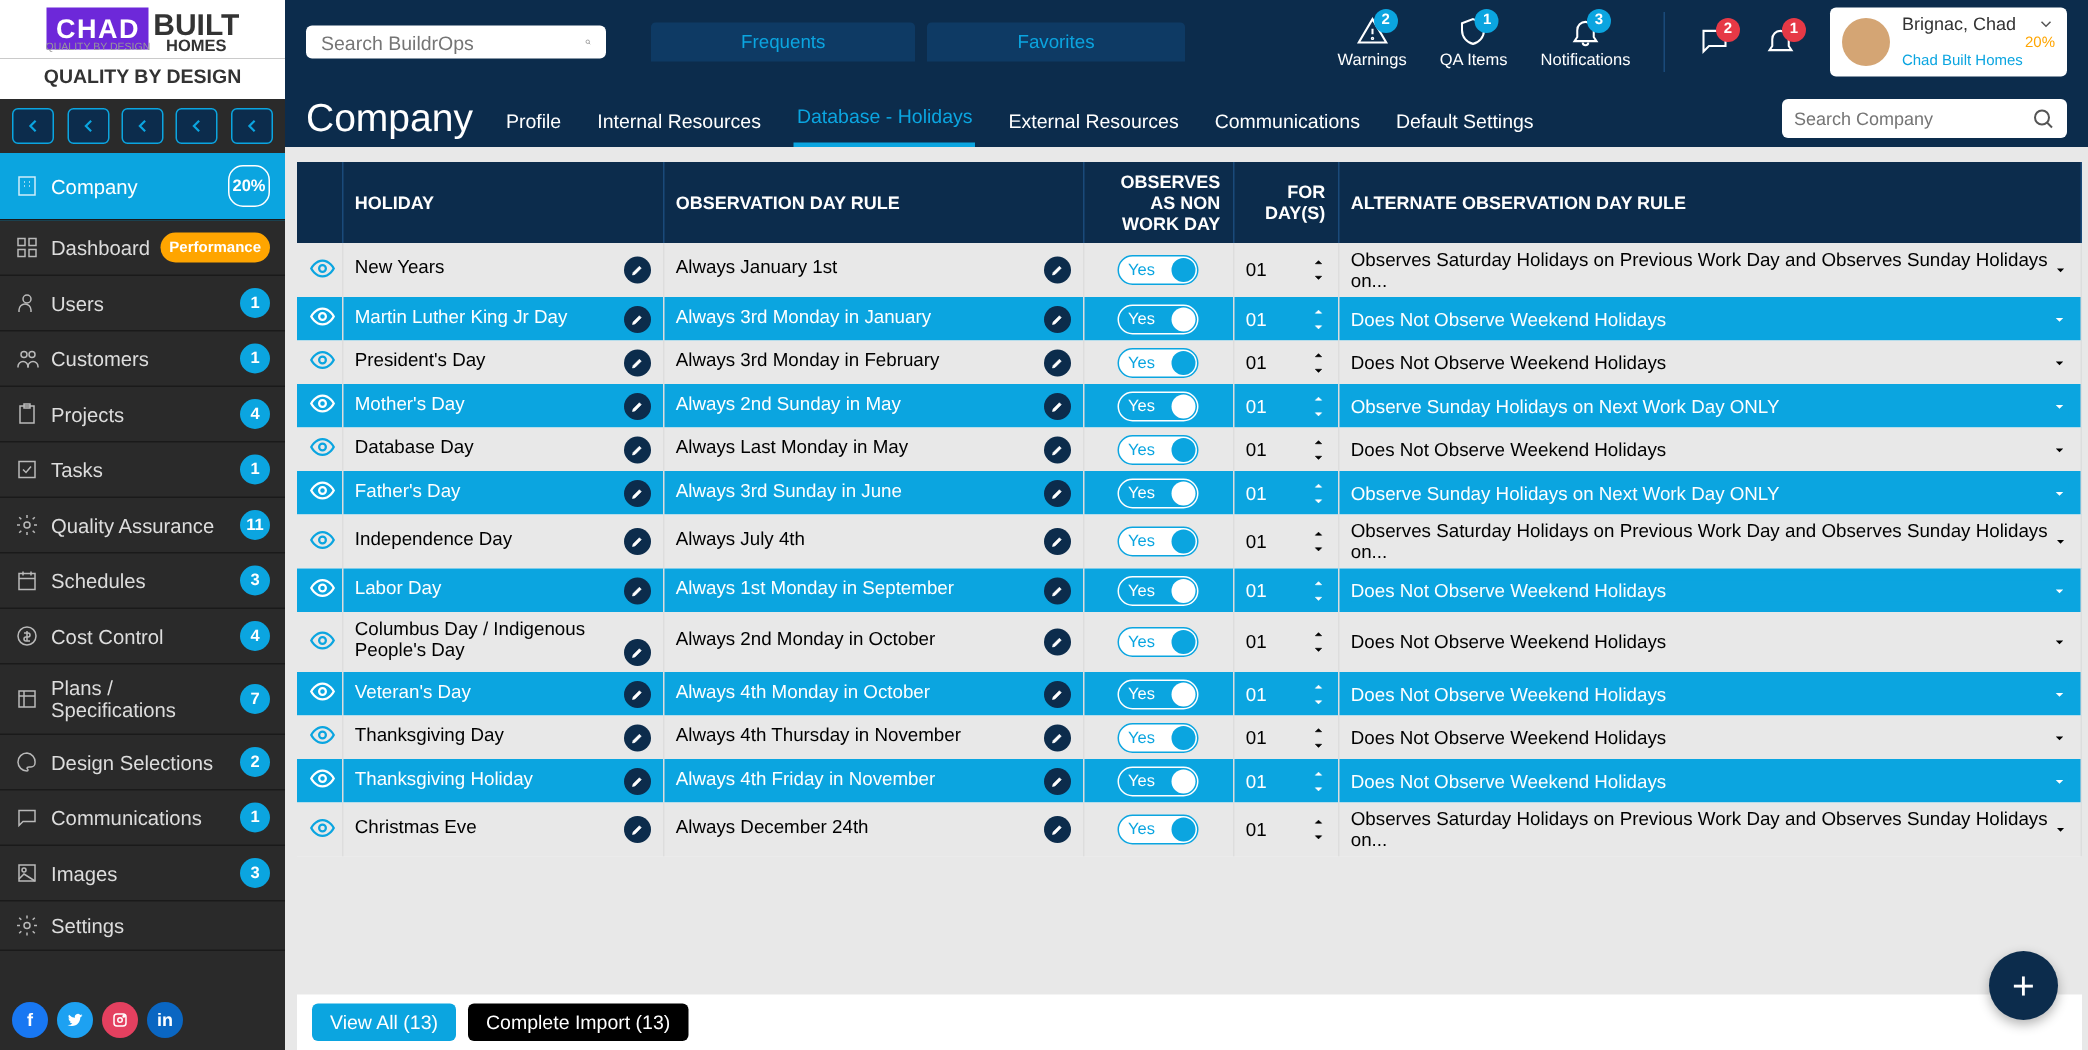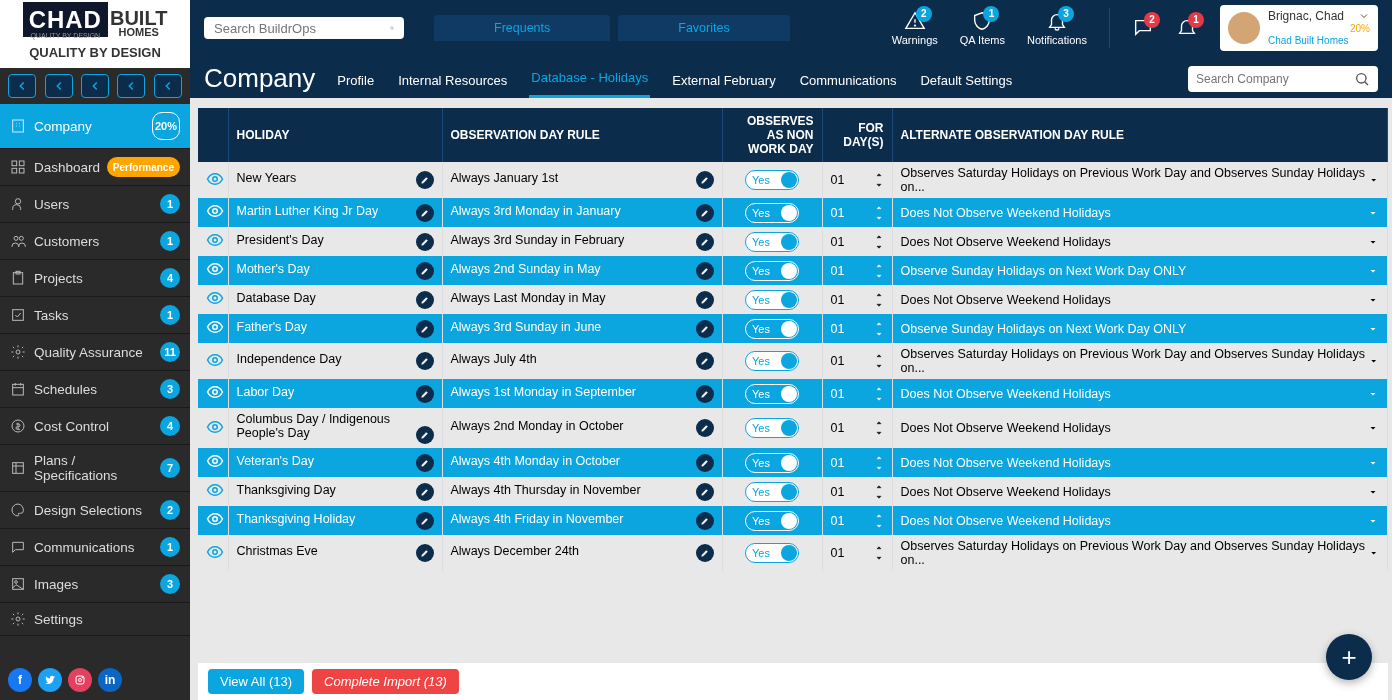--- a/index.html
+++ b/index.html
@@ -2,21 +2,21 @@
 <html><head>
 <meta charset="utf-8">
 <style>
 * { margin: 0; padding: 0; box-sizing: border-box; font-family: -apple-system, BlinkMacSystemFont, "Segoe UI", Arial, sans-serif; }
 body { width: 1392px; height: 700px; overflow: hidden; display: flex; background: #e8e8e8; }
 
 
 .sidebar { width: 190px; background: #2a2a2a; display: flex; flex-direction: column; height: 100%; }
 .logo-area { background: #fff; padding: 6px 6px 2px; text-align: center; }
 .logo-box { display: flex; align-items: center; justify-content: center; gap: 2px; }
-.logo-chad { background: #0f172a; color: #fff; padding: 4px 6px; font-weight: bold; font-size: 24px; letter-spacing: 1px; }
+.logo-chad { background: #6d28d9; color: #fff; padding: 4px 6px; font-weight: bold; font-size: 18px; letter-spacing: 1px; }
 .logo-built { font-weight: bold; font-size: 20px; color: #333; }
 .logo-homes { font-size: 11px; font-weight: bold; color: #333; margin-top: -4px; display: block; }
 .logo-q { font-size: 7px; color: #999; margin-top: -2px; }
 .tagline { background: #fff; font-size: 13px; font-weight: bold; color: #333; text-align: center; padding: 4px 0 8px; }
 .nav-arrows { background: #2a2a2a; display: flex; gap: 4px; padding: 6px; justify-content: space-around; }
 .nav-arrow-btn { width: 28px; height: 24px; background: #0c2c4c; border: 1px solid #0ba5e0; border-radius: 4px; display: flex; align-items: center; justify-content: center; cursor: pointer; }
 .nav-arrow-btn svg { width: 14px; height: 14px; stroke: #0ba5e0; stroke-width: 2.5; fill: none; }
 
 .side-item { display: flex; align-items: center; padding: 8px 10px; color: #ddd; font-size: 13.5px; cursor: pointer; position: relative; border-bottom: 1px solid #1a1a1a; }
 .side-item.active { background: #0ba5e0; color: #fff; }
@@ -87,21 +87,21 @@
 tr.even .toggle .lbl { color: #fff; }
 .days-cell { display: flex; align-items: center; justify-content: space-between; }
 .stepper svg { width: 10px; height: 10px; stroke: currentColor; fill: currentColor; }
 .stepper { display: flex; flex-direction: column; line-height: 0; cursor: pointer; }
 .alt-sel { display: flex; justify-content: space-between; align-items: center; width: 100%; cursor: pointer; }
 .alt-sel svg { width: 12px; height: 12px; fill: currentColor; }
 
 .table-footer { padding: 6px 10px; display: flex; gap: 8px; background: #fff; }
 .foot-btn { padding: 5px 12px; border-radius: 4px; font-size: 13px; cursor: pointer; border: none; }
 .foot-btn.view { background: #0ba5e0; color: #fff; }
-.foot-btn.import { background: #ef4444; color: #fff; font-style: italic; }
+.foot-btn.import { background: #000000; color: #fff; }
 
 .fab { position: fixed; bottom: 20px; right: 20px; width: 46px; height: 46px; background: #0c2c4c; border-radius: 50%; display: flex; align-items: center; justify-content: center; color: #fff; font-size: 26px; cursor: pointer; box-shadow: 0 3px 8px rgba(0,0,0,0.3); }
 </style>
 </head>
 <body>
 
 <div class="sidebar">
   <div class="logo-area">
     <div class="logo-box">
       <div>
@@ -347,21 +347,21 @@
         </div>
       </div>
     </div>
   </div>
 
   <div class="subbar">
     <div class="page-title">Company</div>
     <div class="sub-tab">Profile</div>
     <div class="sub-tab">Internal Resources</div>
     <div class="sub-tab active">Database - Holidays</div>
-    <div class="sub-tab">External February</div>
+    <div class="sub-tab">External Resources</div>
     <div class="sub-tab">Communications</div>
     <div class="sub-tab">Default Settings</div>
     <div class="sub-search">
       <input placeholder="Search Company" style="">
       <svg viewBox="0 0 24 24">
           <circle cx="11" cy="11" r="7"></circle>
           <line x1="21" y1="21" x2="16" y2="16"></line>
         </svg>
     </div>
   </div>
@@ -464,21 +464,21 @@
           <tr class="odd">
             <td class="col-eye"><span class="eye-ic"><svg viewBox="0 0 24 24">
                   <path d="M2 12s3.5-7 10-7 10 7 10 7-3.5 7-10 7-10-7-10-7z"></path>
                   <circle cx="12" cy="12" r="3"></circle>
                 </svg></span></td>
             <td><span>President's Day</span><span class="edit-circ">
                 <svg viewBox="0 0 24 24">
                   <path d="M4 20l4-1 10-10-3-3L5 16l-1 4z"></path>
                 </svg>
               </span></td>
-            <td><span>Always 3rd Sunday in February</span><span class="edit-circ">
+            <td><span>Always 3rd Monday in February</span><span class="edit-circ">
                 <svg viewBox="0 0 24 24">
                   <path d="M4 20l4-1 10-10-3-3L5 16l-1 4z"></path>
                 </svg>
               </span></td>
             <td style="text-align:center"><span class="toggle">
                 <span class="lbl">Yes</span>
                 <span class="knob"></span>
               </span></td>
             <td>
               <div class="days-cell">

